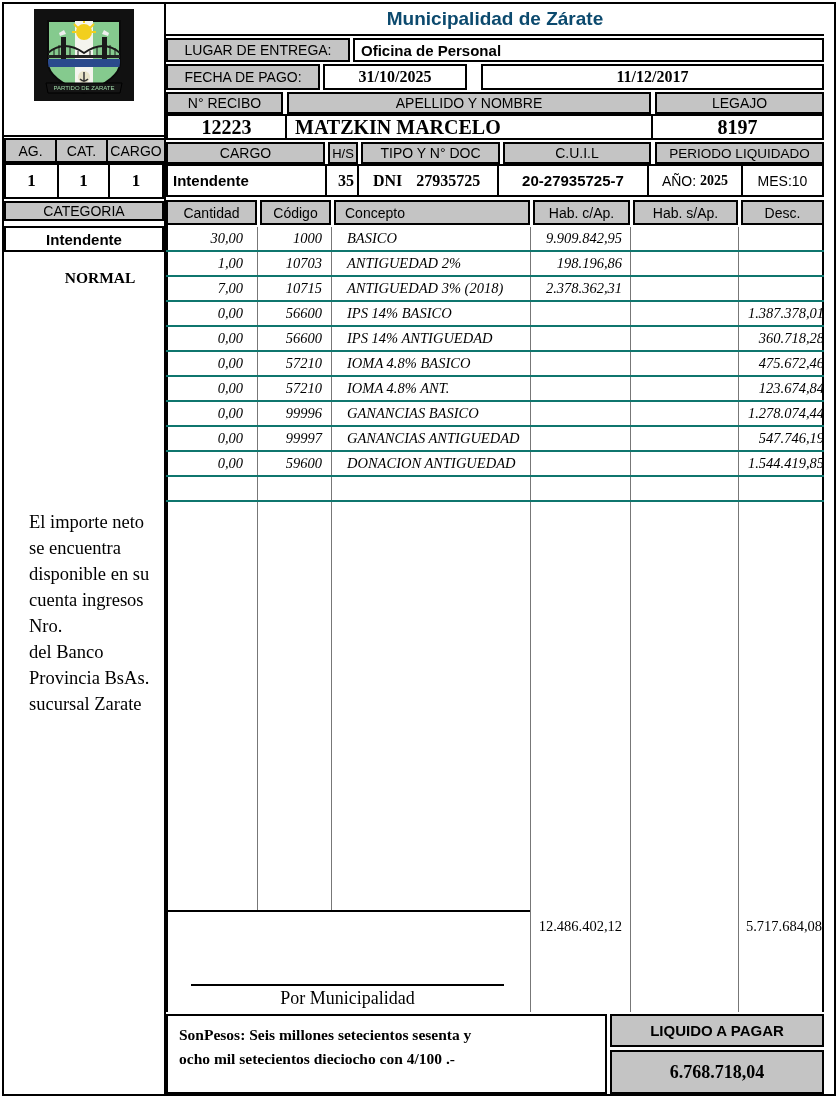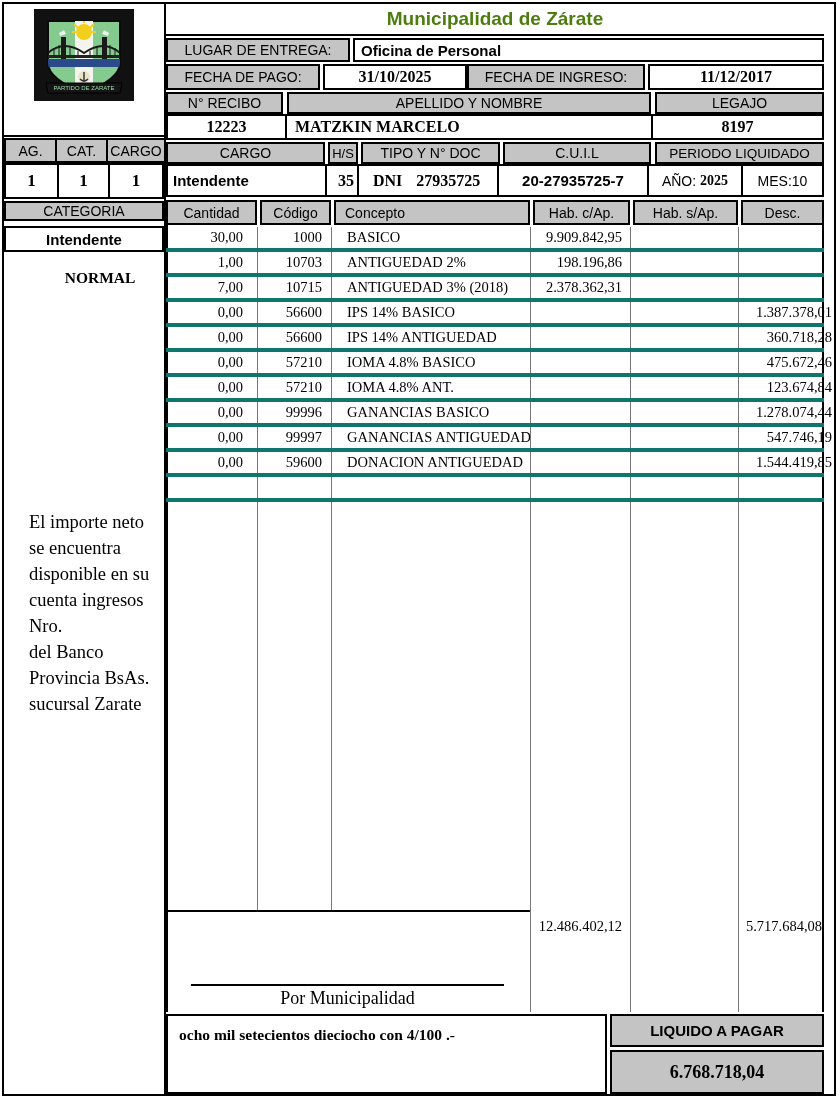--- a/index.html
+++ b/index.html
@@ -27,37 +27,37 @@
 
   .cathead{left:0;top:197px;width:160px;height:20px;}
   .catval{left:0;top:222px;width:160px;height:26px;border:2px solid #000;display:flex;align-items:center;justify-content:center;
           font-weight:bold;font-size:15px;}
   .tallbox{left:16px;top:250px;width:160px;height:844px;}
   .normal{margin-top:15px;text-align:center;font-size:15.5px;}
   .nota{position:absolute;left:9px;top:255px;font-family:"Liberation Serif",serif;font-size:18.5px;line-height:26px;}
 
   
   .titlerow{left:166px;top:4px;width:658px;height:32px;border-bottom:2px solid #000;
-            display:flex;align-items:center;justify-content:center;font-weight:bold;font-size:19px;color:#4d7c0f;}
+            display:flex;align-items:center;justify-content:center;font-weight:bold;font-size:19px;color:#0c4a6e;}
   .flexrow{display:flex;}
   .lugarrow{left:166px;top:38px;width:658px;height:24px;}
   .lugarrow .lbl{flex:0 0 184px;margin-right:3px;}
   .lugarrow .val{flex:1;border:2px solid #000;display:flex;align-items:center;font-weight:bold;font-size:15px;padding-left:6px;}
 
   .fecharow{left:166px;top:64px;width:658px;height:26px;}
   .fecharow .b1{flex:0 0 154px;margin-right:3px;}
-  .fecharow .v1{flex:0 0 144px;margin-right:0;border:2px solid #000;display:flex;align-items:center;justify-content:center;font-size:16px;}
+  .fecharow .v1{flex:0 0 144px;margin-right:14px;border:2px solid #000;display:flex;align-items:center;justify-content:center;font-size:16px;}
   .fecharow .b2{flex:0 0 178px;margin-right:3px;}
   .fecharow .v2{flex:1;border:2px solid #000;display:flex;align-items:center;justify-content:center;font-size:16px;}
 
   .rechead{left:166px;top:92px;width:658px;height:22px;}
   .rechead>.h1{flex:0 0 117px;margin-right:4px;}
   .rechead>.h2{flex:0 0 364px;margin-right:4px;}
   .rechead>.h3{flex:1;}
-  .recvals{left:166px;top:114px;width:658px;height:26px;font-size:16px;}
+  .recvals{left:166px;top:114px;width:658px;height:26px;font-size:20px;}
   .recvals>div{height:100%;}
   .recvals .c1{flex:0 0 117px;}
   .recvals .c2{flex:0 0 366px;justify-content:flex-start;padding-left:8px;}
   .recvals .c3{flex:1;}
 
   .cargohead{left:166px;top:142px;width:658px;height:22px;font-size:13.5px;}
   .cargohead>.h1{flex:0 0 159px;margin-right:3px;}
   .cargohead>.h2{flex:0 0 30px;margin-right:3px;font-size:13px;}
   .cargohead>.h3{flex:0 0 139px;margin-right:3px;}
   .cargohead>.h4{flex:0 0 148px;margin-right:4px;}
@@ -77,28 +77,28 @@
   .conhead>.h2{flex:0 0 71px;}
   .conhead>.h3{flex:0 0 196px;justify-content:flex-start;padding-left:9px;}
   .conhead>.h4{flex:0 0 97px;}
   .conhead>.h5{flex:0 0 105px;}
   .conhead>.h6{flex:1;margin-right:0;}
 
   .tleft{left:166px;top:200px;width:2px;height:812px;background:#000;}
   .tright{left:822px;top:200px;width:2px;height:812px;background:#000;}
   .cline{width:1px;background:#777;}
   .rowsarea{left:166px;top:227px;width:658px;}
-  .trow{display:flex;height:25px;border-bottom:4px solid #0f766e;align-items:center;
-        font-family:"Liberation Serif",serif;font-size:14.5px;}
+  .trow{display:flex;height:25px;border-bottom:2px solid #0f766e;align-items:center;
+        font-family:"Liberation Serif",serif;font-size:14.5px;font-style:italic;}
   .trow>.cant{flex:0 0 91px;text-align:right;padding-right:14px;}
   .trow>.cod{flex:0 0 74px;text-align:right;padding-right:9px;}
   .trow>.conc{flex:0 0 199px;padding-left:16px;white-space:nowrap;overflow:hidden;}
   .trow>.hc{flex:0 0 100px;text-align:right;padding-right:8px;}
   .trow>.hs{flex:0 0 108px;text-align:right;padding-right:8px;}
-  .trow>.de{flex:0 0 86px;text-align:right;padding-right:0;margin-left:8px;}
+  .trow>.de{flex:0 0 86px;text-align:right;padding-right:0;}
 
   .heavyline{left:166px;top:910px;width:364px;height:2px;background:#000;}
   .totrow{left:166px;top:918px;width:658px;height:22px;}
   .totrow>.sp{flex:0 0 364px;}
   .totrow>.hc{flex:0 0 100px;}
   .totrow>.hs{flex:0 0 108px;}
   .totrow>.de{flex:0 0 86px;padding-right:2px !important;}
   .totrow>div{font-family:"Liberation Serif",serif;font-size:14.5px;text-align:right;padding-right:8px;}
 
   .sigline{left:191px;top:984px;width:313px;height:2px;background:#000;}
@@ -196,21 +196,20 @@
   <div class="abs titlerow">Municipalidad de Zárate</div>
 
   <div class="abs flexrow lugarrow">
     <div class="grayhead lbl">LUGAR DE ENTREGA:</div>
     <div class="val">Oficina de Personal</div>
   </div>
 
   <div class="abs flexrow fecharow">
     <div class="grayhead b1">FECHA DE PAGO:</div>
     <div class="v1 serifb">31/10/2025</div>
-    <div class="grayhead b2">FECHA DE INGRESO:</div>
     <div class="v2 serifb">11/12/2017</div>
   </div>
 
   <div class="abs flexrow rechead">
     <div class="grayhead h1">N° RECIBO</div>
     <div class="grayhead h2">APELLIDO Y NOMBRE</div>
     <div class="grayhead h3">LEGAJO</div>
   </div>
   <div class="abs mergerow recvals serifb">
     <div class="c1">12223</div>
@@ -364,17 +363,18 @@
     <div class="sp"></div>
     <div class="hc">12.486.402,12</div>
     <div class="hs"></div>
     <div class="de">5.717.684,08</div>
   </div>
 
   <div class="abs sigline"></div>
   <div class="abs sigtext">Por Municipalidad</div>
 
   <div class="abs sonbox">
+    <div>SonPesos: Seis millones setecientos sesenta y</div>
     <div>ocho mil setecientos dieciocho con 4/100 .-</div>
   </div>
   <div class="abs liqhead grayhead">LIQUIDO A PAGAR</div>
   <div class="abs liqval grayhead serifb">6.768.718,04</div>
 </div>
 
 </body></html>

